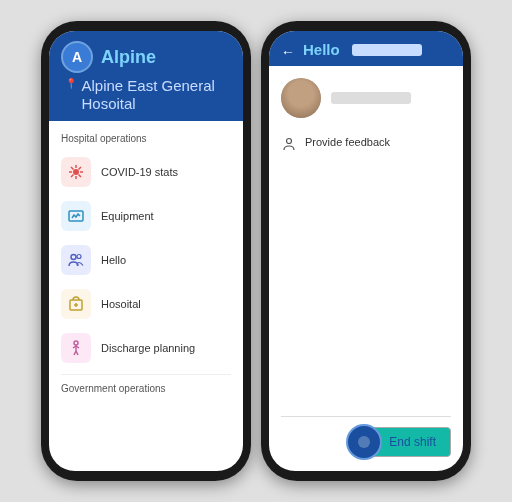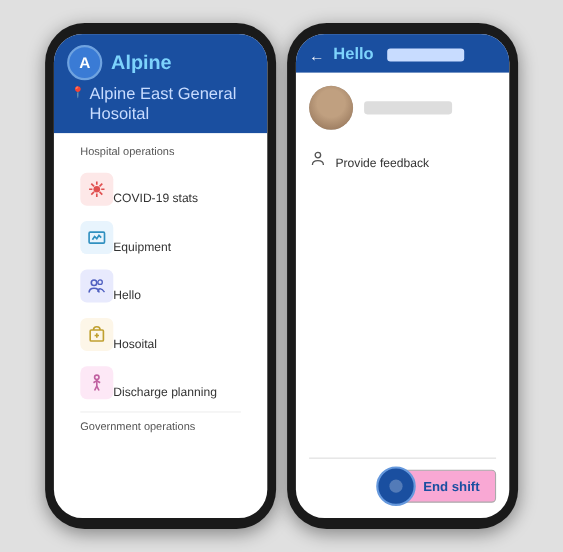--- a/index.html
+++ b/index.html
@@ -84,33 +84,34 @@
 
     .hospital-name {
       color: #c8dcff;
       font-size: 15px;
       line-height: 1.2;
     }
 
     .left-body {
       flex: 1;
       overflow: hidden;
-      padding: 8px 12px;
+      padding: 8px 0;
     }
 
     .section-label {
       font-size: 10px;
       color: #555;
       padding: 4px 12px 6px;
       font-weight: 500;
     }
 
     .menu-item {
       display: flex;
-      align-items: flex-end;
+      align-items: center;
+      gap: 10px;
       padding: 7px 12px;
       cursor: pointer;
     }
 
     .menu-icon {
       width: 30px;
       height: 30px;
       border-radius: 6px;
       display: flex;
       align-items: center;
@@ -206,21 +207,21 @@
 
     .user-name-blur {
       height: 12px;
       background: #ddd;
       border-radius: 3px;
       width: 80px;
     }
 
     .feedback-item {
       display: flex;
-      align-items: flex-end;
+      align-items: flex-start;
       gap: 8px;
       padding: 6px 0;
     }
 
     .feedback-icon {
       font-size: 14px;
       color: #555;
     }
 
     .feedback-label {
@@ -343,18 +344,18 @@
             </svg>
         </span>
         <span class="feedback-label">Provide  feedback</span>
       </div>
 
       <div style="position:absolute; bottom:14px; left:12px; right:12px; border-top:1px solid #ddd; padding-top:10px; display:flex; align-items:center; justify-content:flex-end;">
         <div style="position:relative; display:flex; align-items:center;">
           <div style="width:36px; height:36px; background:#1a4fa0; border-radius:50%; border:2.5px solid #6699dd; position:absolute; left:-18px; z-index:2; display:flex; align-items:center; justify-content:center;">
             <div style="width:12px; height:12px; background:rgba(255,255,255,0.25); border-radius:50%;"></div>
           </div>
-          <div style="border:1.5px solid #aaa; border-radius:4px; padding:7px 14px 7px 24px; font-size:12px; font-weight:700; color:#1a4fa0; background:#f9a8d4; cursor:pointer;">End shift</div>
+          <div style="border:1.5px solid #aaa; border-radius:4px; padding:7px 14px 7px 24px; font-size:12px; font-weight:400; color:#1a4fa0; background:#14b8a6; cursor:pointer;">End shift</div>
         </div>
       </div>
     </div>
   </div>
 </div>
 
 </body></html>

